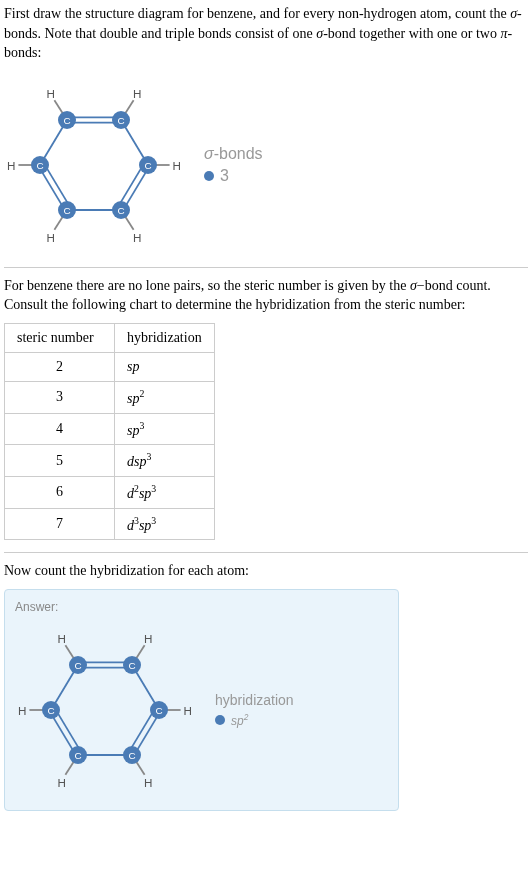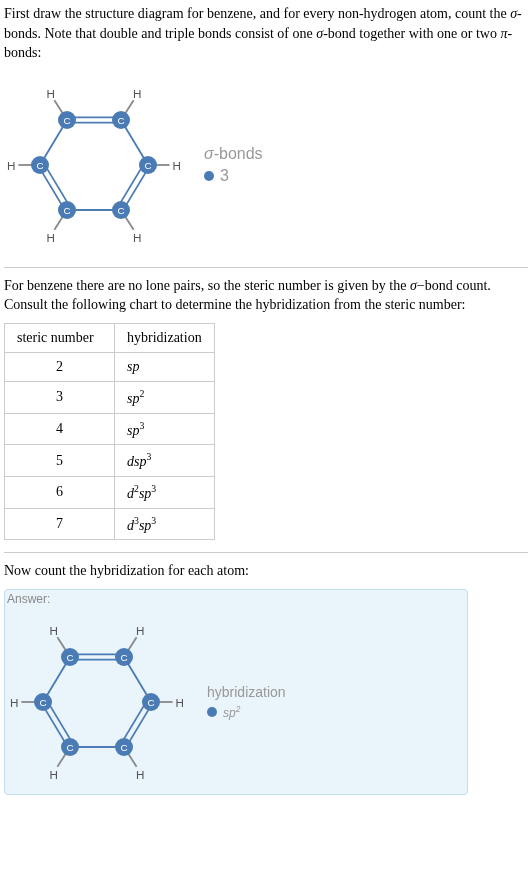--- a/index.html
+++ b/index.html
@@ -67,22 +67,22 @@
     }
     table.hyb td:first-child {
       text-align: center;
       width: 110px;
     }
     .sup { font-size: 0.7em; vertical-align: super; }
     .answer-box {
       background: #eaf4fb;
       border: 1px solid #c5deed;
       border-radius: 4px;
-      padding: 2px;
-      width: 464px;
+      padding: 10px;
+      width: 395px;
     }
     .answer-label {
       font-family: Arial, sans-serif;
       font-size: 12px;
       color: #888;
       margin-bottom: 6px;
     }
     .answer-row {
       display: flex;
       align-items: center;

